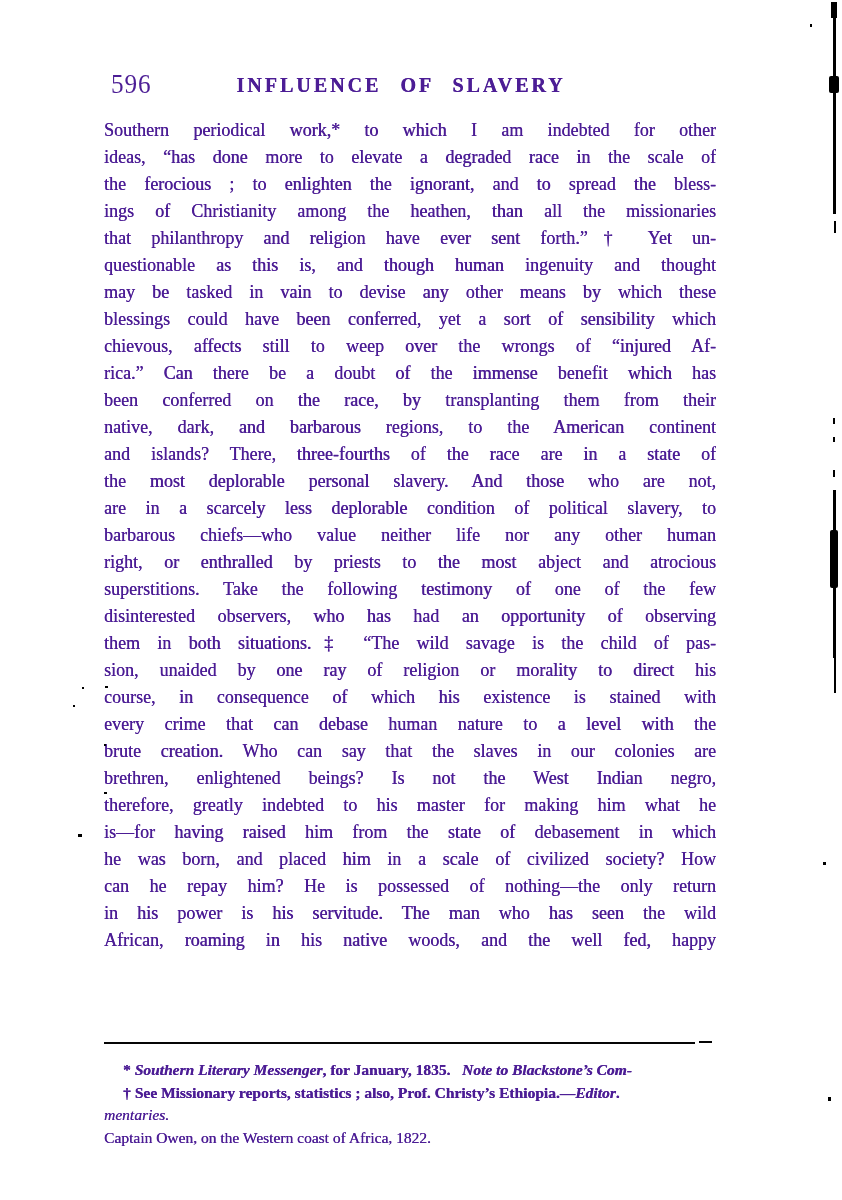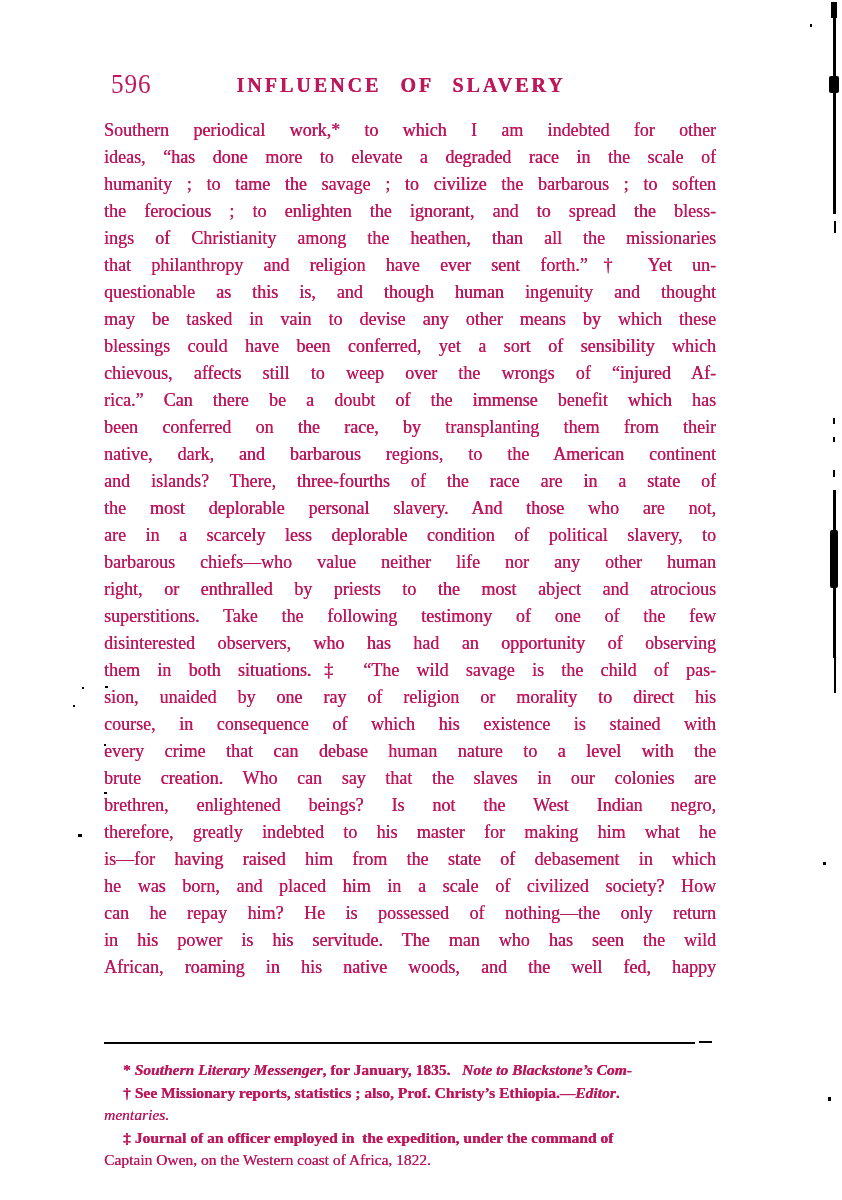--- a/index.html
+++ b/index.html
@@ -3,21 +3,21 @@
 <meta charset="utf-8">
 <style>
   html, body { margin: 0; padding: 0; background: #ffffff; }
   .page {
     position: relative;
     width: 842px;
     height: 1200px;
     background: #ffffff;
     overflow: hidden;
     font-family: "Liberation Serif", "DejaVu Serif", serif;
-    color: #be185d;
+    color: #4c1d95;
   }
   .page-number {
     position: absolute;
     left: 111px;
     top: 68px;
     font-size: 28px;
     letter-spacing: 1px;
     transform: scaleX(0.9);
     transform-origin: left top;
   }
@@ -108,21 +108,20 @@
 <div class="page">
 
   <div>
     <div class="page-number">596</div>
     <div class="running-title">INFLUENCE OF SLAVERY</div>
   </div>
 
   <div class="body-text">
       <div class="body-line">Southern periodical work,* to which I am indebted for other</div>
       <div class="body-line">ideas, “has done more to elevate a degraded race in the scale of</div>
-      <div class="body-line">humanity ; to tame the savage ; to civilize the barbarous ; to soften</div>
       <div class="body-line">the ferocious ; to enlighten the ignorant, and to spread the bless-</div>
       <div class="body-line">ings of Christianity among the heathen, than all the missionaries</div>
       <div class="body-line">that philanthropy and religion have ever sent forth.”†  Yet un-</div>
       <div class="body-line">questionable as this is, and though human ingenuity and thought</div>
       <div class="body-line">may be tasked in vain to devise any other means by which these</div>
       <div class="body-line">blessings could have been conferred, yet a sort of sensibility which</div>
       <div class="body-line">chievous, affects still to weep over the wrongs of “injured Af-</div>
       <div class="body-line">rica.”  Can there be a doubt of the immense benefit which has</div>
       <div class="body-line">been conferred on the race, by transplanting them from their</div>
       <div class="body-line">native, dark, and barbarous regions, to the American continent</div>
@@ -147,21 +146,20 @@
       <div class="body-line">African, roaming in his native woods, and the well fed, happy</div>
     </div>
 
   <div class="footnote-rule"></div>
   <div class="footnote-rule-dash"></div>
 
   <div class="footnotes">
       <div class="fn-line indent"><span>* </span><span class="it">Southern Literary Messenger</span><span>, for January, 1835.   </span><span class="it">Note to Blackstone’s Com-</span></div>
       <div class="fn-line indent"><span>† See Missionary reports, statistics ; also, Prof. Christy’s Ethiopia.—</span><span class="it">Editor</span><span>.</span></div>
       <div class="fn-line"><span class="it">mentaries.</span></div>
-      <div class="fn-line indent"><span>‡ Journal of an officer employed in  the expedition, under the command of</span></div>
       <div class="fn-line"><span>Captain Owen, on the Western coast of Africa, 1822.</span></div>
     </div>
 
   <div class="artifact a1"></div>
   <div class="artifact a2"></div>
   <div class="artifact a3"></div>
   <div class="artifact a4"></div>
   <div class="artifact a5"></div>
   <div class="artifact a6"></div>
   <div class="artifact a7"></div>

